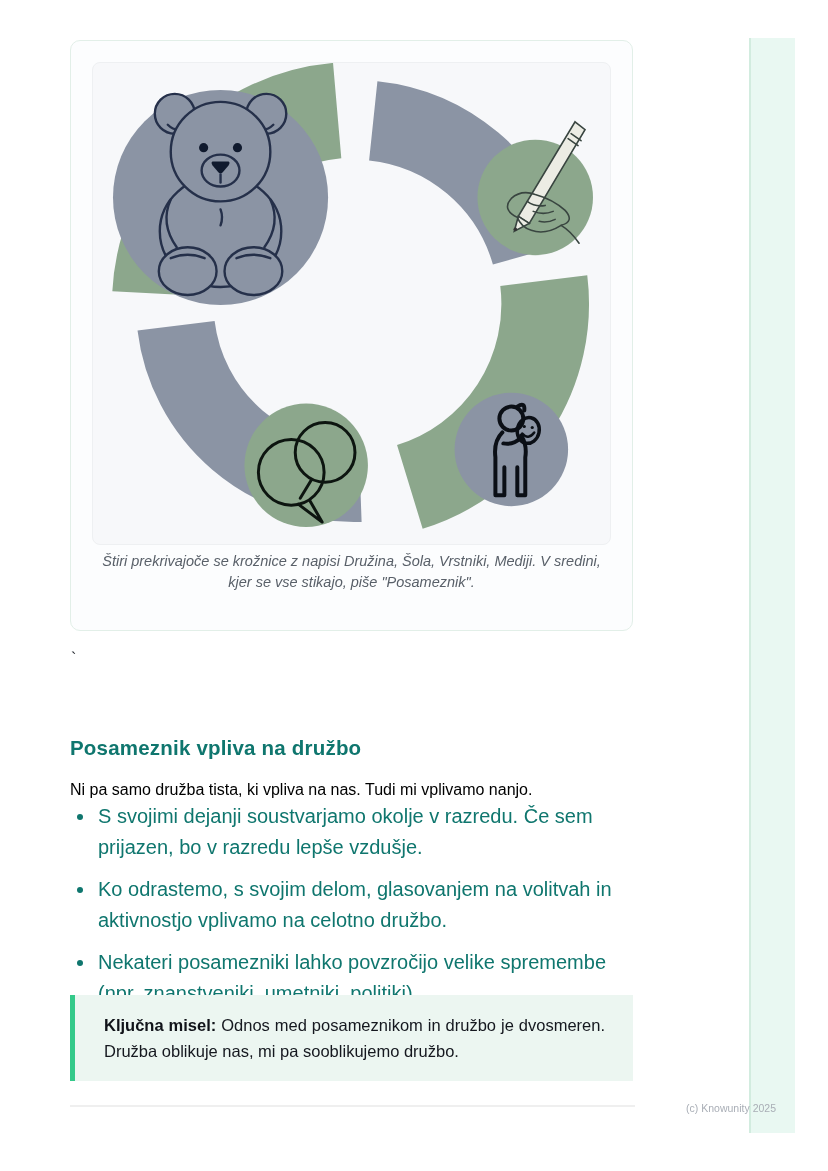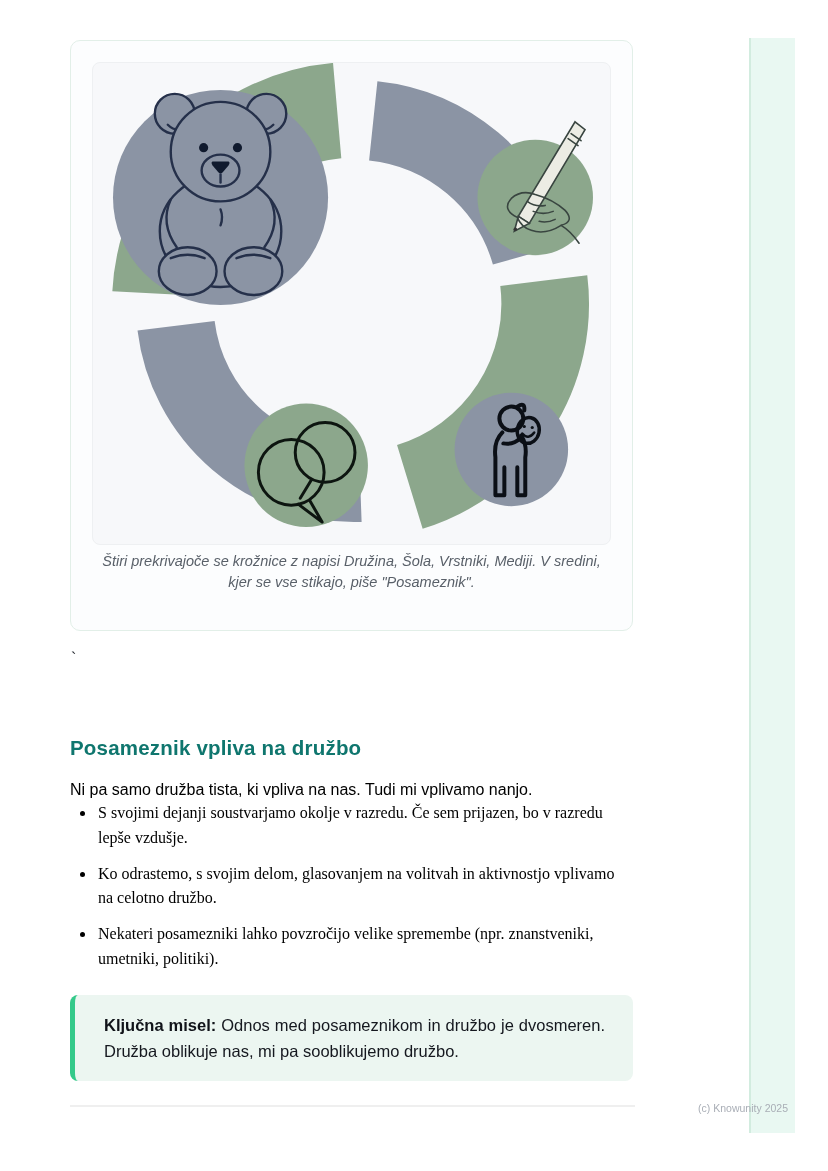--- a/index.html
+++ b/index.html
@@ -92,36 +92,35 @@
     color: #000000;
   }
   .bullet-list {
     position: absolute;
     left: 70px;
     top: 801px;
     width: 528px;
     margin: 0;
     padding: 0 0 0 26px;
     list-style: disc;
-    font-size: 16px;
+    font-size: 20px;
     line-height: 1.55;
-    color: #000000;
-    font-family: Liberation Serif, serif;
+    color: #0f766e;
   }
   .bullet-list li { margin: 0 0 11px 0; padding-left: 2px; }
 
   .callout {
     position: absolute;
     left: 70px;
     top: 995px;
     width: 563px;
     box-sizing: border-box;
     background: #ecf6f1;
     border-left: 5px solid #34c98a;
-    border-radius: 8px;
+    border-radius: 0;
     padding: 17px 28px 17px 29px;
     font-size: 16.5px;
     line-height: 1.58;
     text-align: justify;
     color: #15181f;
   }
   .callout strong { font-weight: 700; color: #101319; }
 
   .divider {
     position: absolute;
@@ -133,21 +132,20 @@
   }
   .copyright {
     position: absolute;
     left: 0;
     top: 1102px;
     width: 776px;
     text-align: right;
     font-size: 10.5px;
     color: #a9aeb6;
     z-index: 2;
-    padding-left: 12px;
   }
 </style>
 </head>
 <body>
 
 <div class="page">
 
   <div class="side-bar"></div>
 
   <div class="figure-card">

